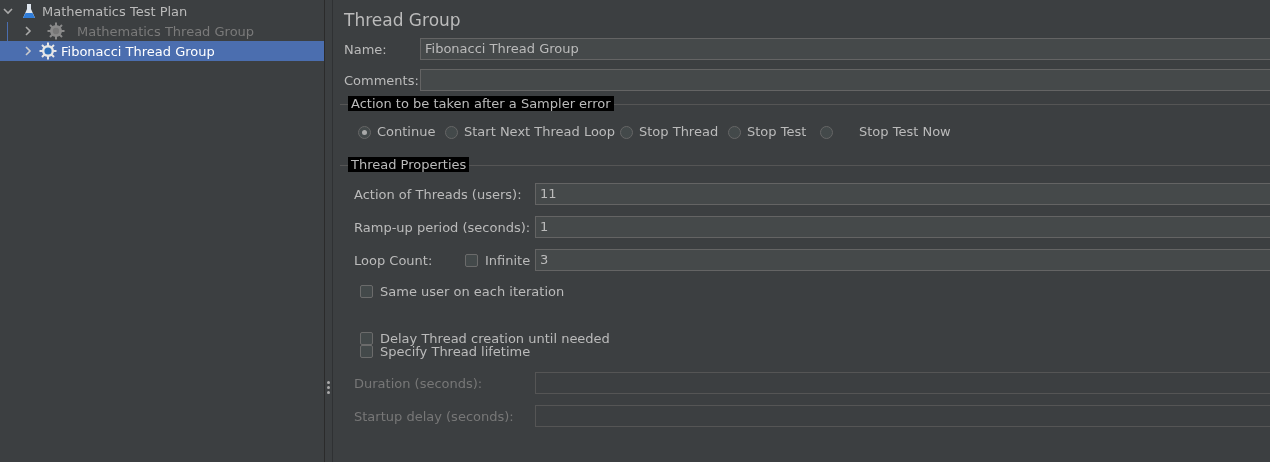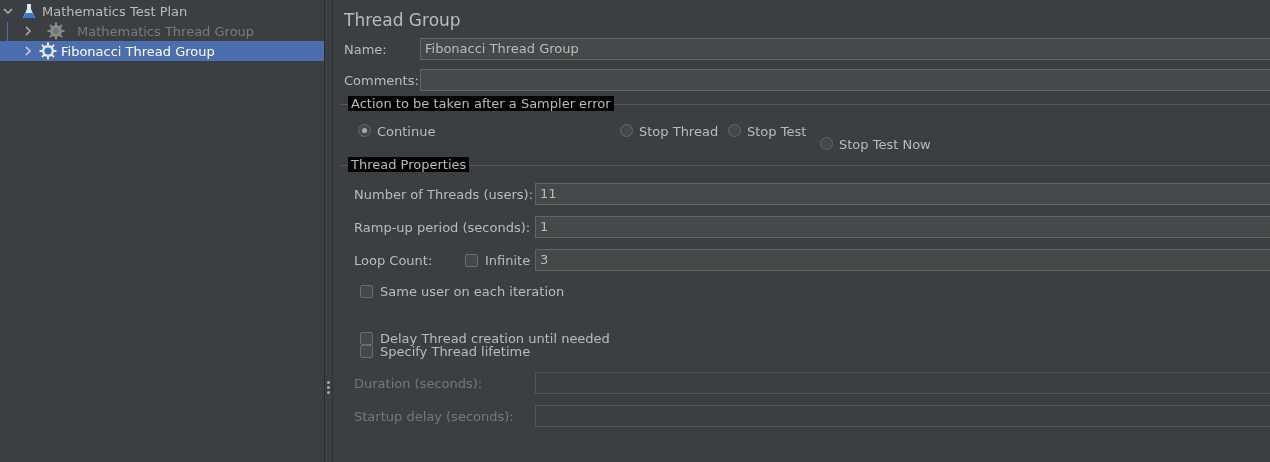--- a/index.html
+++ b/index.html
@@ -16,21 +16,21 @@
   .grip { position:absolute; left:327px; top:381px; width:3px; }
   .grip span { display:block; width:3px; height:3px; background:#aaa; border-radius:50%; margin-bottom:2px; }
   .main { position:absolute; left:334px; top:0; right:0; height:462px; }
   .title { position:absolute; left:10px; top:10px; font-size:17px; color:#bbbbbb;text-align:center; }
   .lbl { position:absolute; white-space:nowrap; }
   .lbl.dim { color:#777777; }
   .field { position:absolute; height:22px; background:#45494a; border:1px solid #646464; box-sizing:border-box; color:#bbbbbb; padding-left:4px; line-height:20px; font-size:13px; font-family:"DejaVu Sans",sans-serif; }
   .field.empty { background:#3c3f41; border-color:#555; }
   .groupbox { position:absolute; height:1px; background:#555; }
   .gtitle { position:absolute; background:#000000; padding:0 3px; white-space:nowrap; }
-  .radio { position:absolute; display:flex; align-items:flex-start; white-space:nowrap; }
+  .radio { position:absolute; display:flex; align-items:flex-end; white-space:nowrap; }
   .rcircle { width:13px; height:13px; border-radius:50%; border:1px solid #666; box-sizing:border-box; background:#43494a; margin-right:6px; display:inline-flex; align-items:center; justify-content:center; }
   .rcircle .dot { width:5px; height:5px; border-radius:50%; background:#a9a9a9; }
   .cbox { position:absolute; display:flex; align-items:center; white-space:nowrap; }
   .cb { width:13px; height:13px; border:1px solid #6b6b6b; box-sizing:border-box; background:#43494a; border-radius:2px; margin-right:7px; }
 </style>
 </head>
 <body>
 
 <div class="tree">
   <div class="tree-line"></div>
@@ -108,37 +108,41 @@
 
   <div class="groupbox" style="left:6px;top:104px;width:940px;"></div>
   <div class="gtitle" style="left:14px;top:96px;">Action to be taken after a Sampler error</div>
 
   <div class="radio" style="left:24px;top:124px;">
     <span class="rcircle">
         <span class="dot"></span>
       </span>
     <span>Continue</span>
   </div>
+  <div class="radio" style="left:111px;top:124px;">
+    <span class="rcircle"></span>
+    <span>Start Next Thread Loop</span>
+  </div>
   <div class="radio" style="left:286px;top:124px;">
     <span class="rcircle"></span>
     <span>Stop Thread</span>
   </div>
   <div class="radio" style="left:394px;top:124px;">
     <span class="rcircle"></span>
     <span>Stop Test</span>
   </div>
-  <div class="radio" style="left:486px;top:137px;">
+  <div class="radio" style="left:486px;top:124px;gap:20px;">
     <span class="rcircle"></span>
     <span>Stop Test Now</span>
   </div>
 
   <div class="groupbox" style="left:6px;top:165px;width:940px;"></div>
   <div class="gtitle" style="left:14px;top:157px;">Thread Properties</div>
 
-  <div class="lbl" style="left:20px;top:187px;">Number of Threads (users):</div>
+  <div class="lbl" style="left:20px;top:187px;">Action of Threads (users):</div>
   <div class="field" style="left:201px;top:183px;width:740px;">11</div>
 
   <div class="lbl" style="left:20px;top:220px;">Ramp-up period (seconds):</div>
   <div class="field" style="left:201px;top:216px;width:740px;">1</div>
 
   <div class="lbl" style="left:20px;top:253px;">Loop Count:</div>
   <div class="cbox" style="left:131px;top:253px;">
     <span class="cb"></span>
     <span>Infinite</span>
   </div>

